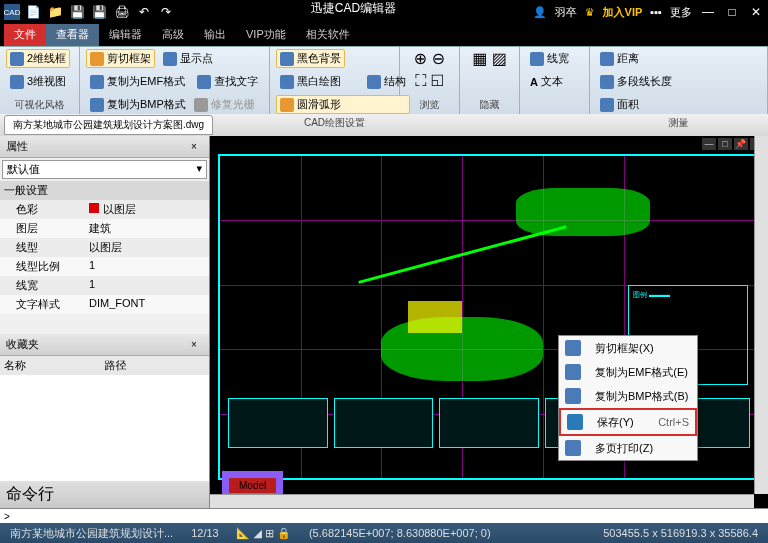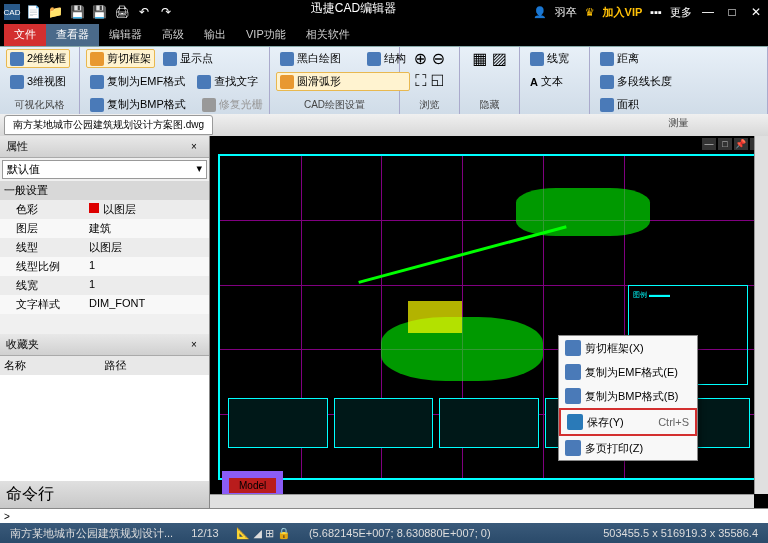--- a/index.html
+++ b/index.html
@@ -47,21 +47,21 @@
 .drawing{position:absolute;inset:18px 8px 28px 8px;border:2px solid #0ff}
 .grid-line{position:absolute;background:#800080}
 .grid-h{height:1px;left:0;right:0}
 .grid-v{width:1px;top:0;bottom:0}
 .green-shape{position:absolute;background:#0f0}
 .yellow-shape{position:absolute;background:#ff0}
 .model-tab{position:absolute;bottom:8px;left:12px;background:#b91c1c;padding:2px 10px;font-size:10px;border:7px solid #8b5cf6}
 .scrollbar-h{position:absolute;bottom:0;left:0;right:14px;height:14px;background:#e0e0e0;border-top:1px solid #999}
 .scrollbar-v{position:absolute;top:0;right:0;bottom:14px;width:14px;background:#e0e0e0;border-left:1px solid #999}
 .context-menu{position:absolute;right:70px;top:335px;width:140px;background:#f8f8f8;border:1px solid #888;box-shadow:2px 2px 6px rgba(0,0,0,0.4);z-index:100}
-.ctx-item{display:flex;align-items:center;padding:4px 6px;gap:4px;font-size:11px;cursor:pointer}
+.ctx-item{display:flex;align-items:center;padding:4px 6px;gap:14px;font-size:11px;cursor:pointer}
 .ctx-item.hl{border:2px solid #d32f2f}
 .ctx-icon{width:16px;height:16px;background:#4a7ab8;border-radius:2px}
 .ctx-right{margin-left:auto;color:#666}
 .statusbar{position:absolute;bottom:0;left:0;right:0;height:20px;background:linear-gradient(#3a5a7a,#2a4a6a);color:#ddd;display:flex;align-items:center;font-size:10px;padding:0 6px;gap:10px}
 .statusbar .sb-item{padding:0 4px}
 .cmd-input{position:absolute;bottom:20px;left:0;right:0;height:15px;background:#fff;border-top:1px solid #888;display:flex;align-items:center;font-size:10px;padding:0 4px}
 .red-sq{width:10px;height:10px;background:#d00;display:inline-block;margin-right:4px}
 .thumb-row{position:absolute;bottom:30px;left:8px;right:8px;height:50px;display:flex;gap:6px}
 .thumb{flex:1;border:1px solid #0ff;background:#001818;position:relative}
 </style>
@@ -132,35 +132,41 @@
       <div style="display:flex;gap:4px">
         <div class="ribbon-btn">
             <span class="rb-icon"></span>
             <span>复制为EMF格式</span>
           </div>
         <div class="ribbon-btn">
             <span class="rb-icon"></span>
             <span>查找文字</span>
           </div>
       </div>
-      <div style="display:flex;gap:8px">
+      <div style="display:flex;gap:0">
         <div class="ribbon-btn">
             <span class="rb-icon"></span>
             <span>复制为BMP格式</span>
           </div>
         <div class="ribbon-btn" style="color:#999">
             <span class="rb-icon gray"></span>
             <span>修复光栅</span>
           </div>
       </div>
     </div>
     <div class="ribbon-group-label">工具</div>
   </div>
   <div class="ribbon-group" style="width:130px">
     <div class="ribbon-group-content" style="flex-direction:column">
+      <div style="display:flex;gap:4px">
+        <div class="ribbon-btn hl">
+            <span class="rb-icon"></span>
+            <span>黑色背景</span>
+          </div>
+      </div>
       <div style="display:flex;gap:18px">
         <div class="ribbon-btn">
             <span class="rb-icon"></span>
             <span>黑白绘图</span>
           </div>
         <div class="ribbon-btn">
             <span class="rb-icon"></span>
             <span>结构</span>
           </div>
       </div>

